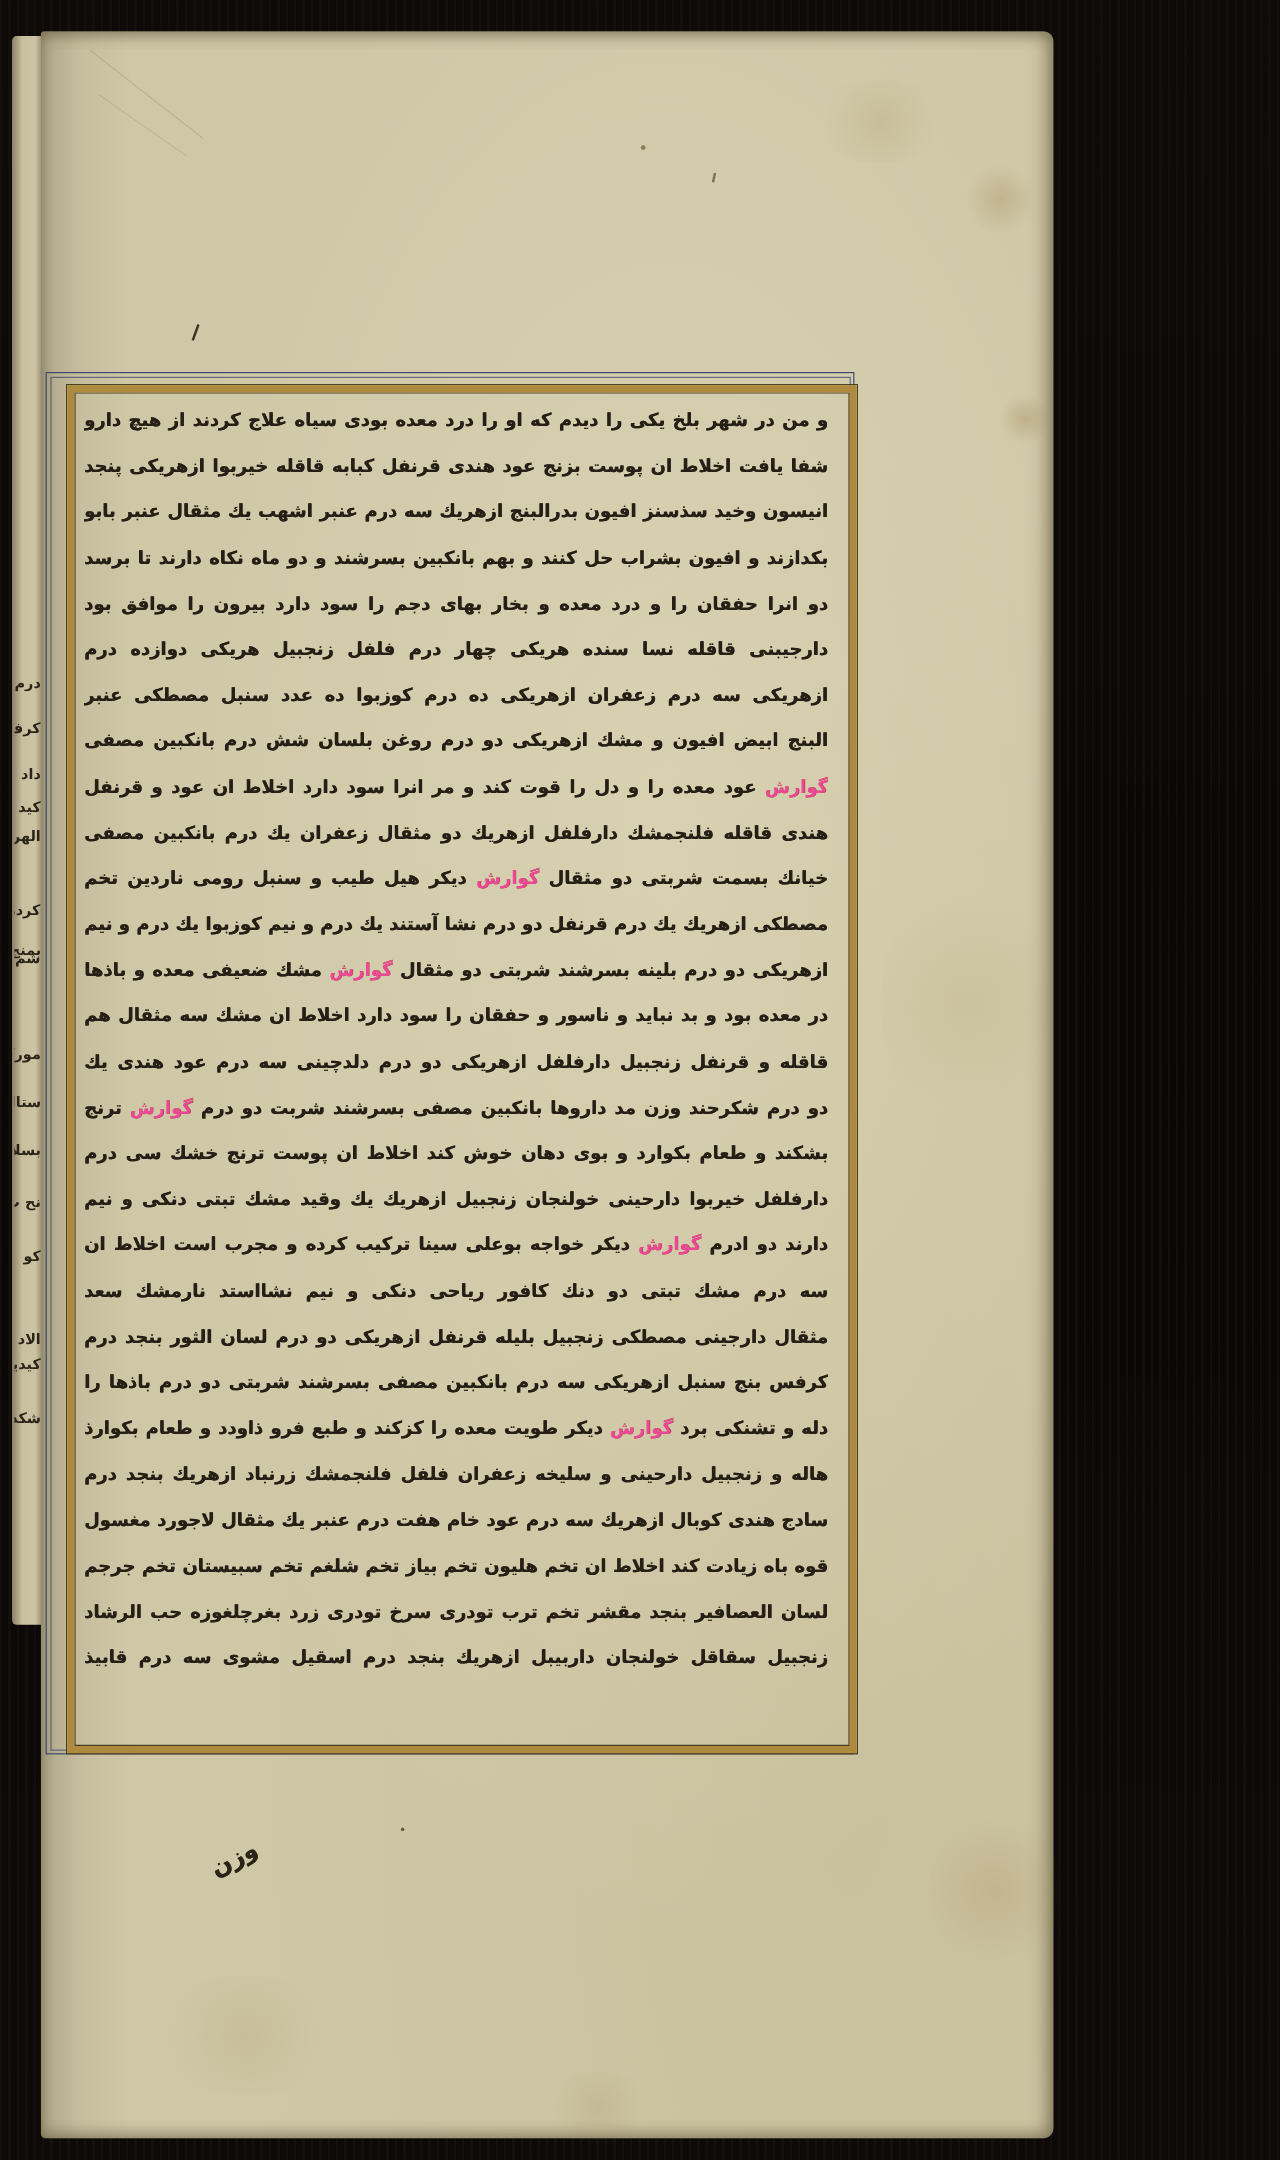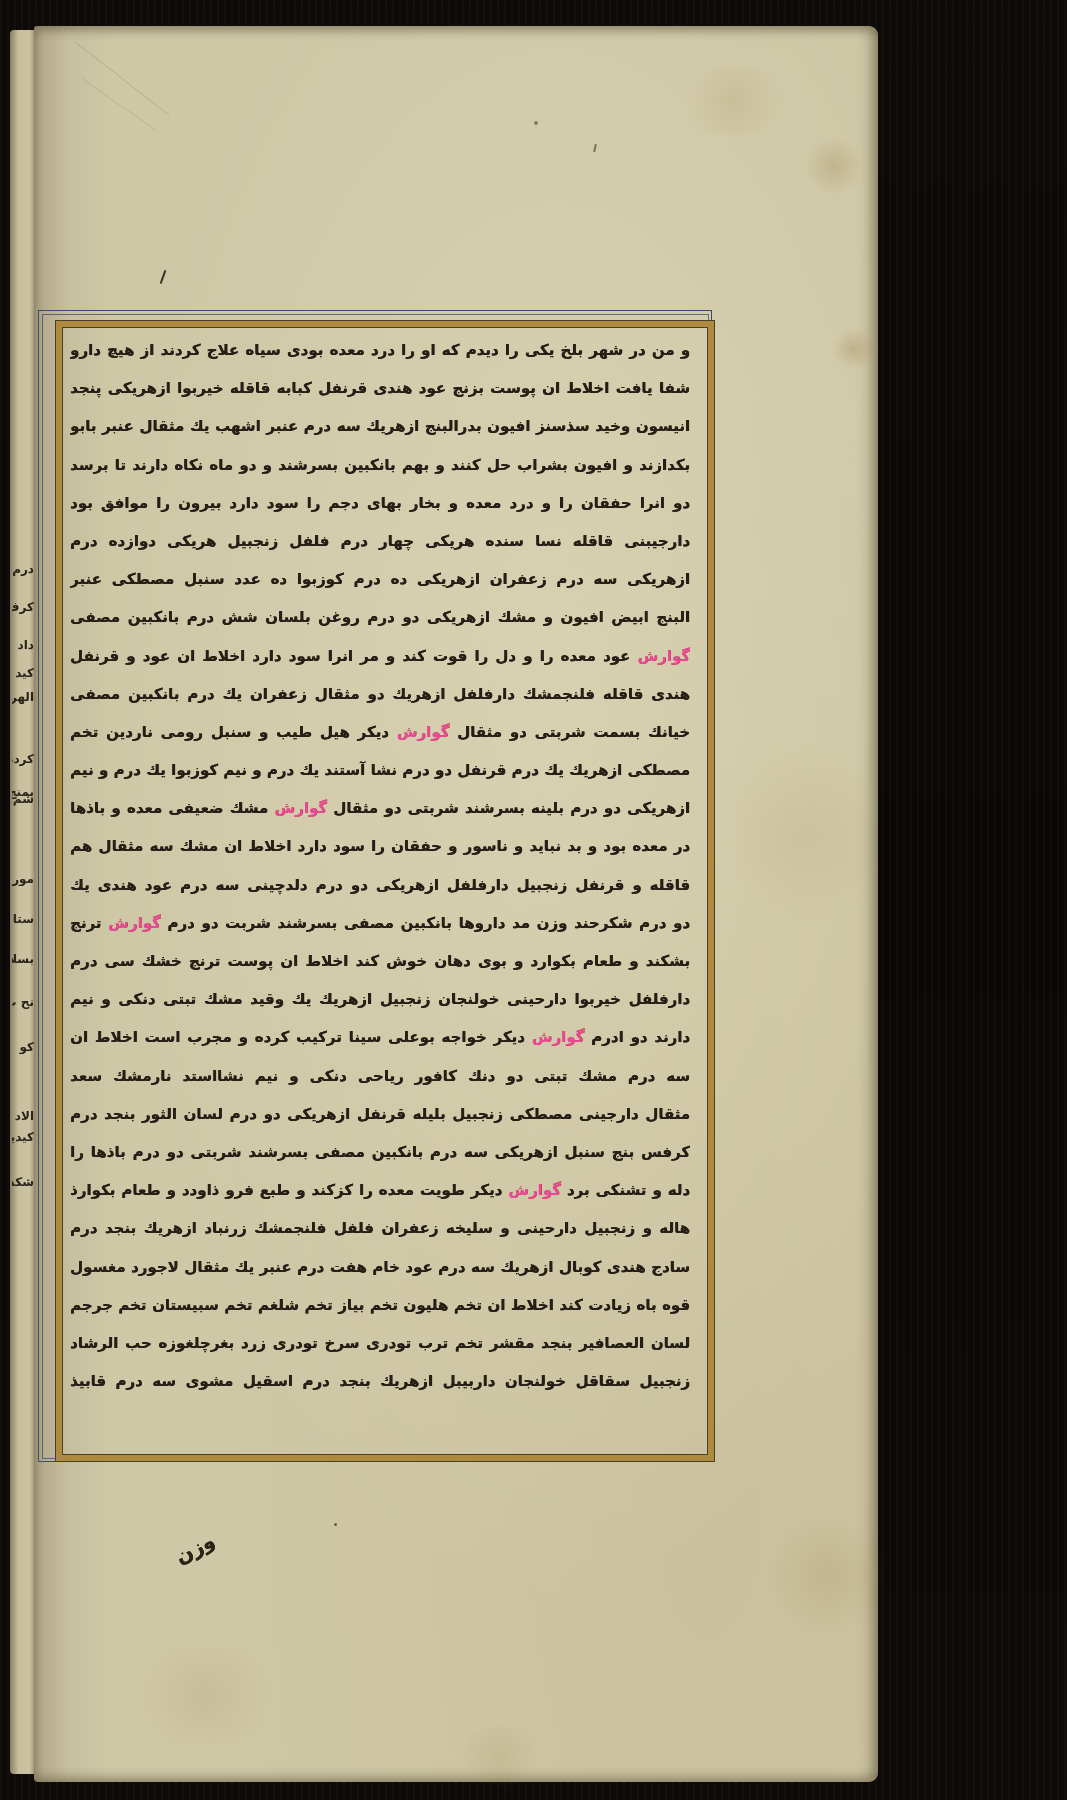--- a/index.html
+++ b/index.html
@@ -10,21 +10,21 @@
   }
   
   .backdrop{
     position:absolute;inset:0;
     background:
       repeating-linear-gradient(90deg, rgba(34,24,19,.38) 0 2px, rgba(0,0,0,0) 2px 7px),
       linear-gradient(180deg,#0d0a08 0%,#0a0706 50%,#0d0a09 100%);
   }
   
   .folio-edge{
-    position:absolute;left:10px;top:30px;width:28px;height:1744px;
+    position:absolute;left:10px;top:30px;width:28px;height:1324px;
     background:linear-gradient(90deg,#8b8066 0%,#c7bf9e 30%,#cbc3a2 70%,#7e735c 100%);
     border-radius:4px 0 0 4px;
     overflow:hidden;
   }
   .folio-edge .frag{
     position:absolute;left:2px;width:22px;overflow:hidden;
     font-size:12px;font-weight:bold;color:#2a2318;direction:rtl;white-space:nowrap;
   }
   .folio-edge .frag.red{color:#a8301f;}
   

